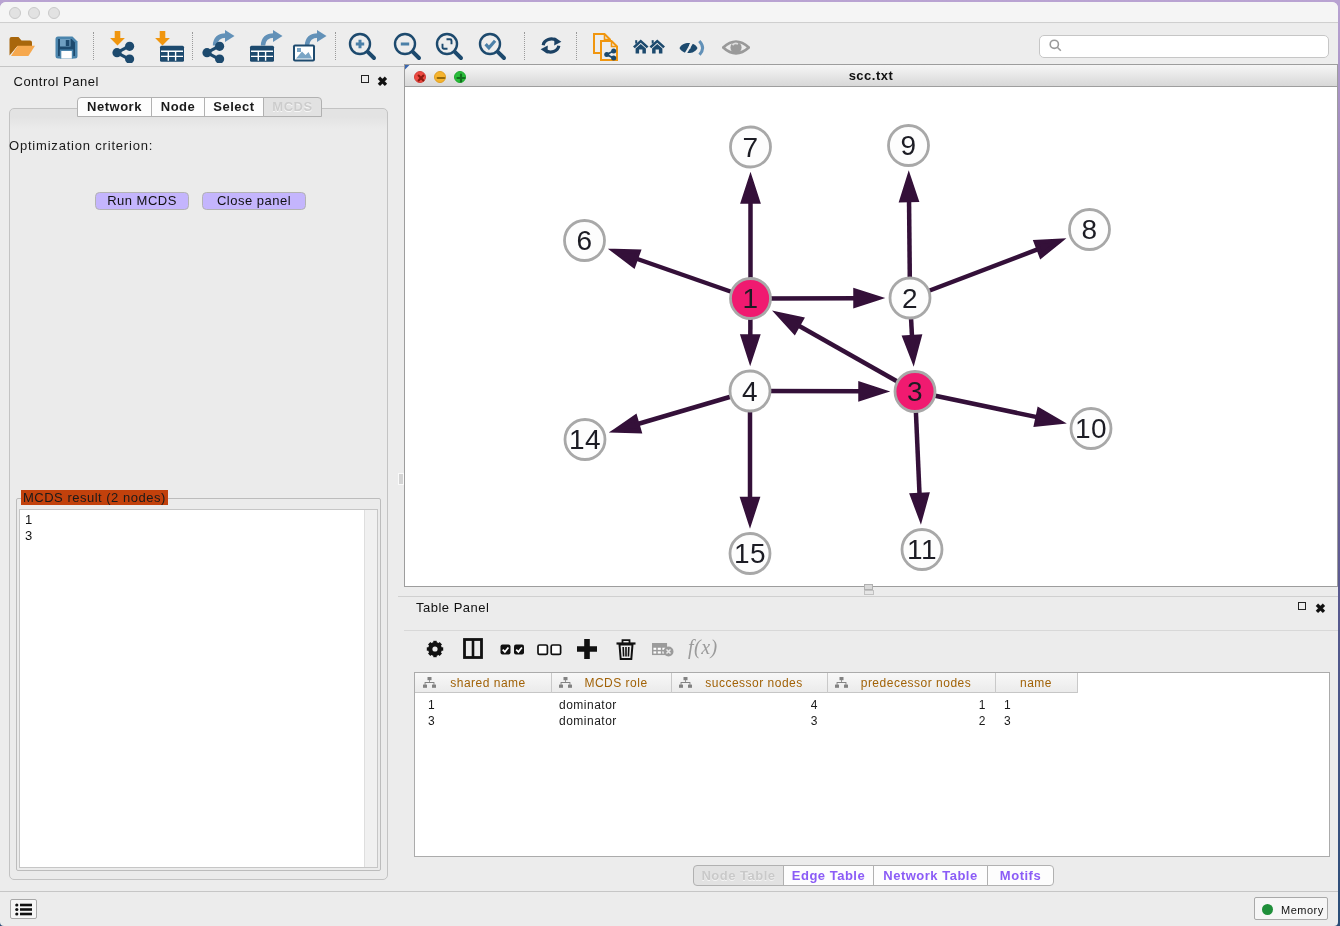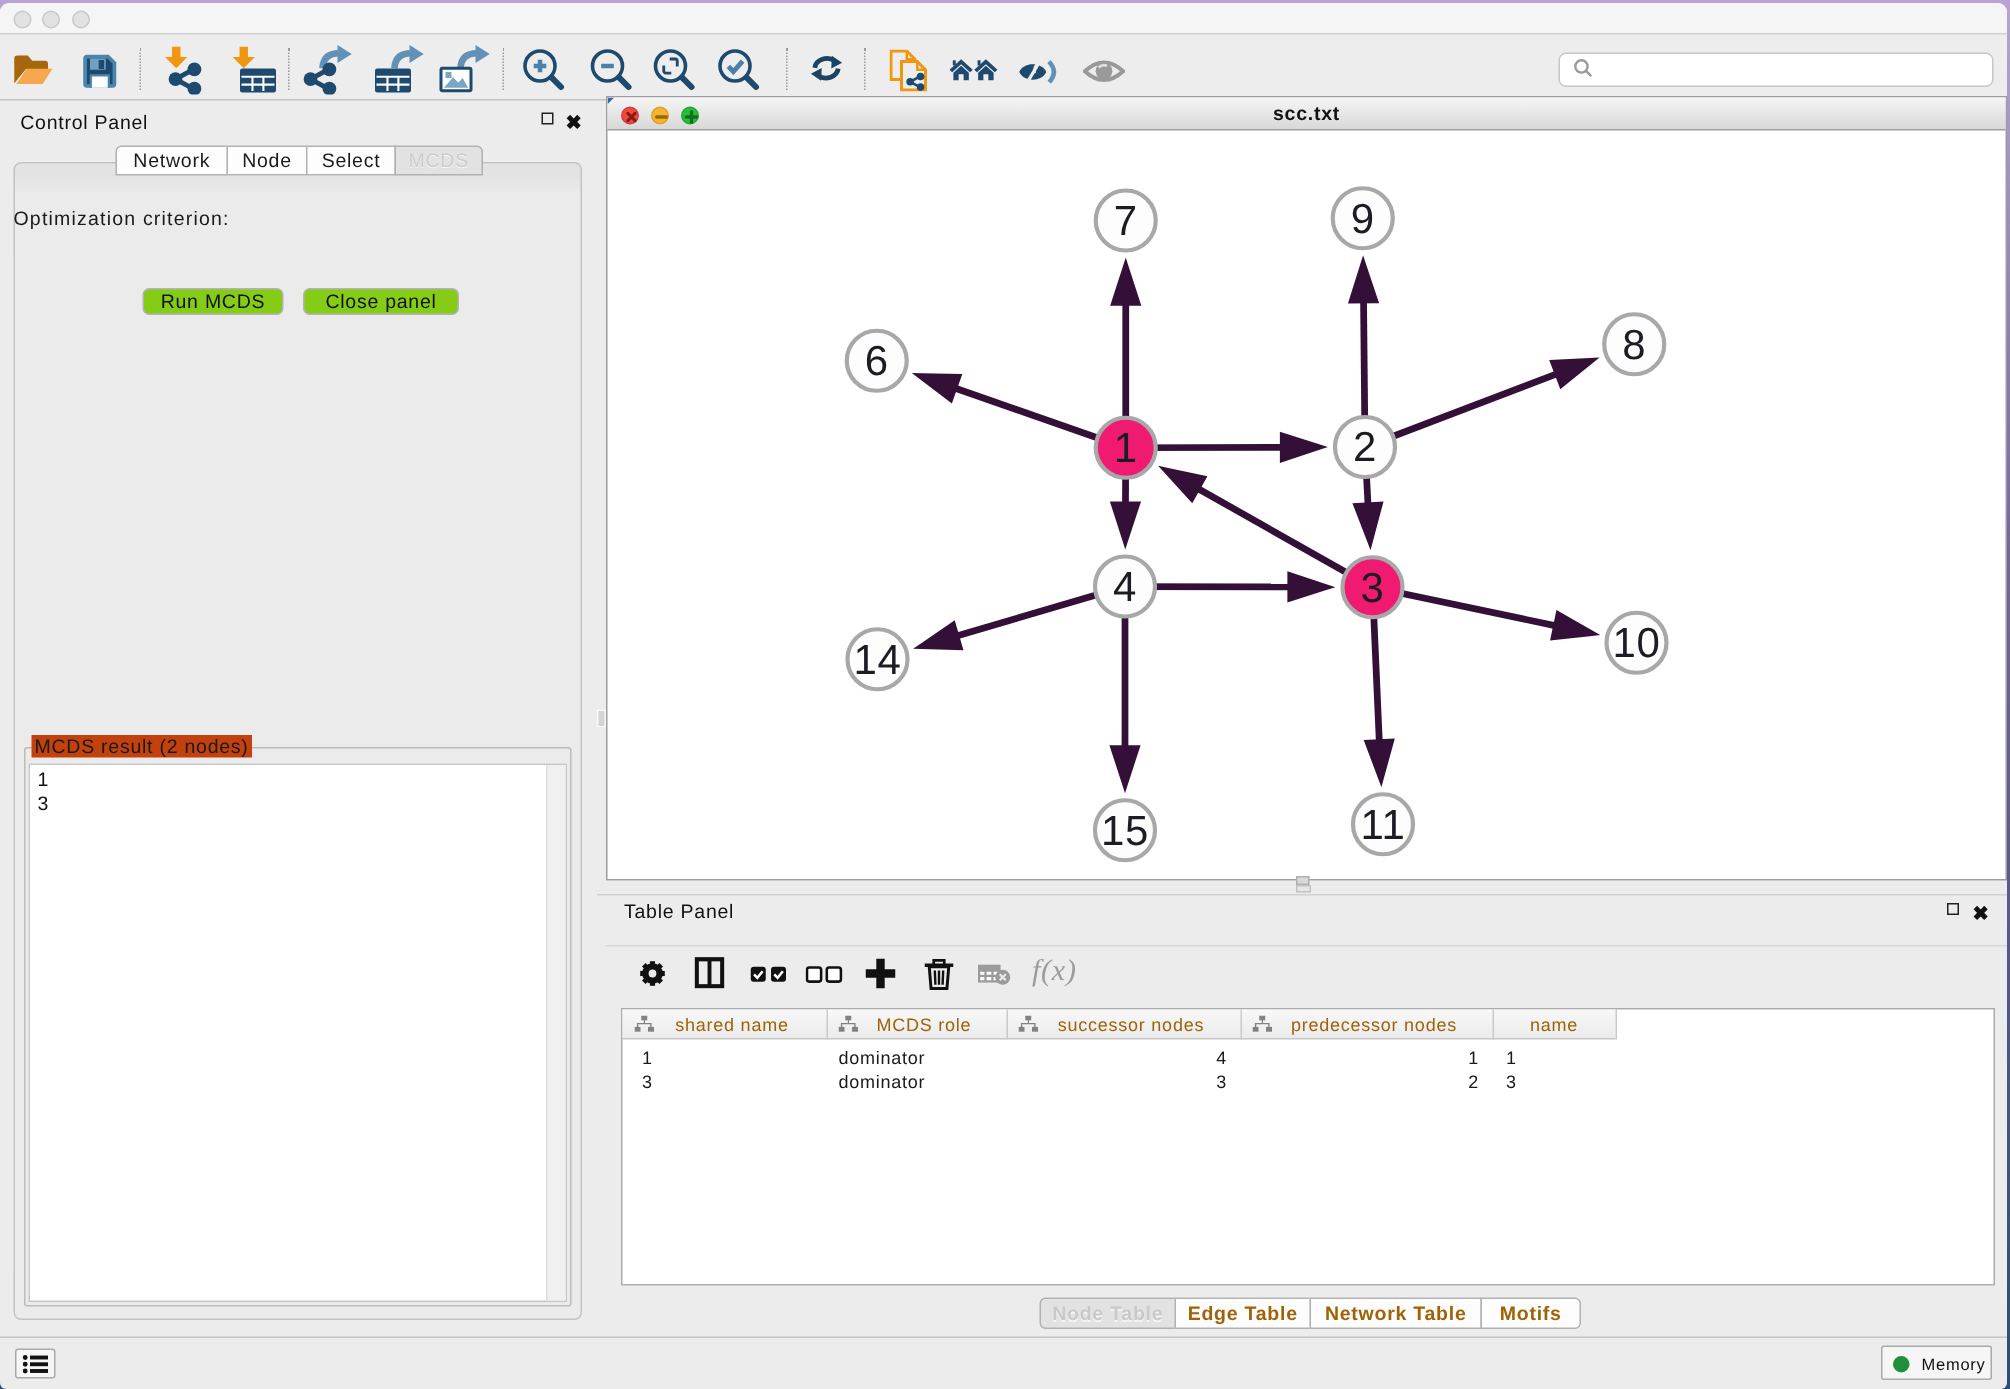--- a/index.html
+++ b/index.html
@@ -10,45 +10,45 @@
 #titlebar { left:0; top:0; width:1338px; height:21px; background:#f5f5f5; border-bottom:1px solid #cfcfcf; }
 .tl { top:4.5px; width:12px; height:12px; border-radius:50%; background:#e2e2e2; border:1px solid #c8c8c8; }
 #wintitle { left:0; top:3px; width:1338px; text-align:center; font-size:13px; color:#a5a3a5; }
 #toolbar { left:0; top:22px; width:1338px; height:43px; background:#ededed; border-bottom:1px solid #c5c5c5; }
 .tsep { top:30px; height:28px; width:0; border-left:1px dotted #9a9a9a; }
 #searchbox { left:1039px; top:32.5px; width:290px; height:23.5px; background:#fff; border:1px solid #c6c6c6; border-radius:5px; }
 
 .paneltitle { font-size:13px; color:#111; }
 .floatico { width:8px; height:8px; border:1.4px solid #222; background:transparent; }
 .closeico { font-size:13px; font-weight:bold; color:#111; line-height:10px; }
-.tab { top:95px; height:20px; background:#fdfdfd; border:1px solid #b1b1b1; font-size:13px; font-weight:normal; color:#1a1a1a; text-align:center; line-height:18px; }
+.tab { top:95px; height:20px; background:#fdfdfd; border:1px solid #b1b1b1; font-size:13px; font-weight:bold; color:#1a1a1a; text-align:center; line-height:18px; }
 #cp-panel { left:9px; top:106px; width:379px; height:772px; border:1px solid #c3c3c3; border-radius:5px; background:linear-gradient(#e3e3e3 0px, #e3e3e3 8px, #ebebeb 20px); }
 #optlabel { left:9px; top:136px; width:379px; text-align:left; font-size:13px; letter-spacing:0.8px; color:#1b1b1b; }
 #dropdown { left:44px; top:158px; width:311px; height:21.5px; background:#fff; border:1px solid #b5b5b5; border-radius:5px; font-size:13.5px; color:#111; line-height:20px; padding-left:11px; }
-.btn { top:190px; height:18px; background:#84cc16; border:1px solid #b3b3b3; border-radius:4.5px; font-size:13px; color:#111; text-align:center; line-height:16px; }
+.btn { top:190px; height:18px; background:#c4b5fd; border:1px solid #b3b3b3; border-radius:4.5px; font-size:13px; color:#111; text-align:center; line-height:16px; }
 #fieldset { left:16px; top:496px; width:365px; height:373px; border:1px solid #bcbcbc; border-radius:2px; }
 #fslabel { left:21px; top:488px; background:#c2410c; padding:0 2px; font-size:13px; color:#1a1a1a; }
 #fstext { left:19px; top:507px; width:359px; height:359px; background:#fff; border:1px solid #c6c6c6; font-size:13px; line-height:16px; color:#111; padding:2px 0 0 5px; }
 #fsscroll { left:364px; top:508px; width:13px; height:357px; background:#f0f0f0; border-left:1px solid #dedede; }
 
 #netwin { left:404px; top:62px; width:934px; height:523px; background:#fff; border:1px solid #9d9d9d; }
 #nettitle { left:0; top:0; width:932px; height:22px; background:linear-gradient(#f6f6f6,#d8d8d8); border-bottom:1px solid #9e9e9e; }
 #netname { left:0; top:3px; width:932px; text-align:center; font-size:13px; font-weight:bold; color:#111; }
 .light { top:5.5px; width:12px; height:12px; border-radius:50%; }
 .lsym { position:absolute; left:0; top:0; width:12px; height:12px; }
 
 #tablepanel-line { left:398px; top:594px; width:940px; height:0; border-top:1px solid #d0d0d0; }
 #tptool-line { left:404px; top:628px; width:934px; height:0; border-top:1px solid #d8d8d8; }
 #tbl { left:414px; top:670px; width:916px; height:185px; background:#fff; border:1px solid #ababab; }
 #tblhead { left:0; top:0; width:662px; height:20px; background:linear-gradient(#f8f8f8,#ebebeb); border-bottom:1px solid #c6c6c6; }
 .colsep { top:0; height:20px; width:0; border-left:1px solid #c9c9c9; }
 .hcell { top:3px; font-size:12px; color:#a16207; text-align:center; }
 .cell { font-size:12px; color:#1a1a1a; }
 
-.btab { top:863px; height:21px; border:1px solid #b1b1b1; font-size:13px; font-weight:bold; color:#a16207; background:#fdfdfd; text-align:center; line-height:19px; }
+.btab { top:863px; height:21px; border:1px solid #b1b1b1; font-size:13px; font-weight:bold; color:#8b5cf6; background:#fdfdfd; text-align:center; line-height:19px; }
 #statusline { left:0; top:889px; width:1338px; height:0; border-top:1px solid #c6c6c6; }
 .sbtn { background:#f6f6f6; border:1px solid #a9a9a9; border-radius:2px; }
 svg text { font-family:"Liberation Sans", sans-serif; }
 </style>
 </head>
 <body>
 <div id="win">
   <div id="titlebar" class="abs"></div>
   <div class="abs tl" style="left:8.6px;"></div>
   <div class="abs tl" style="left:28px;"></div>

